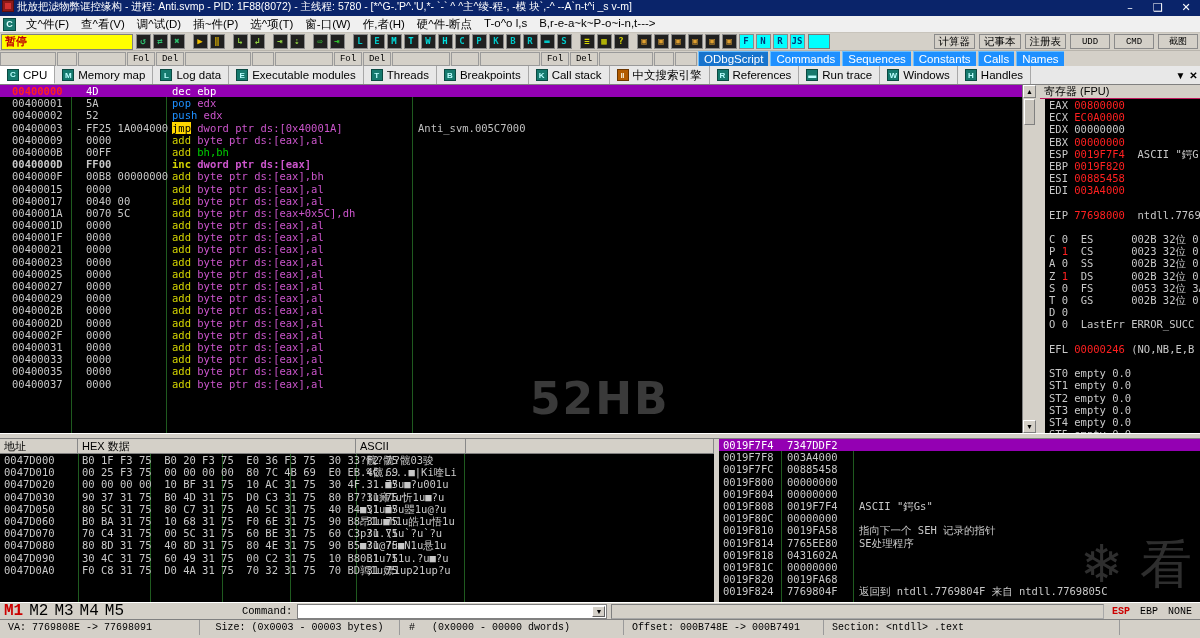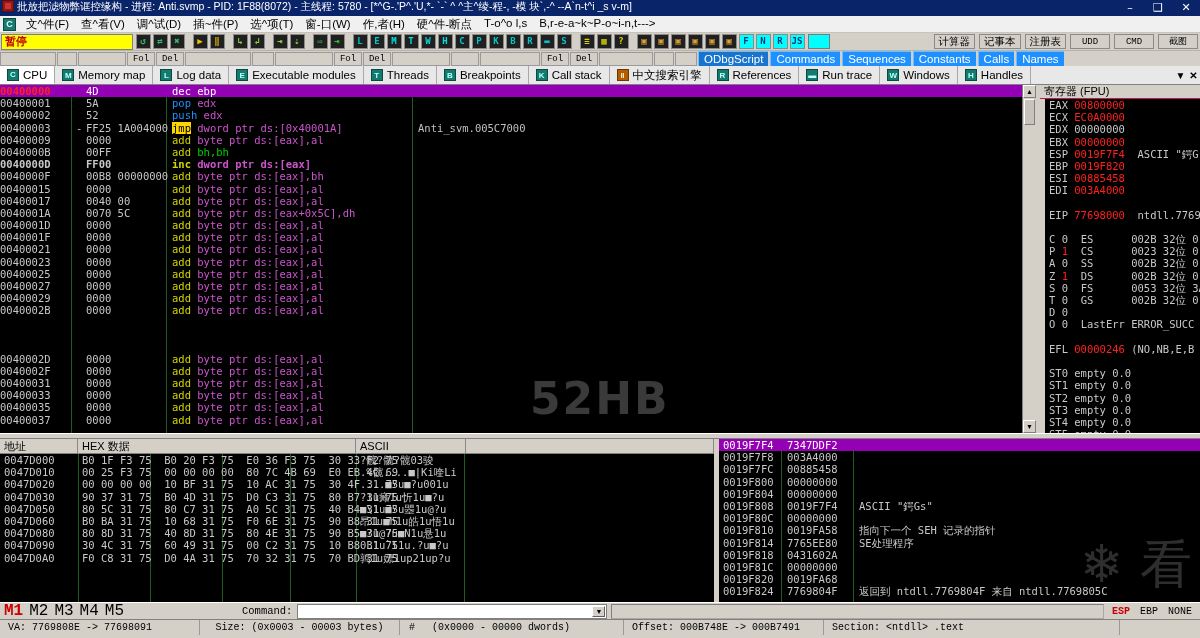--- a/index.html
+++ b/index.html
@@ -122,21 +122,21 @@
   .main { position: relative; height: 348px; background: #000; display: flex; }
   .disasm { position: relative; width: 1036px; background: #000; overflow: hidden; }
   .dsplit { width: 4px; background: #d4d0c8; flex: 0 0 auto; }
   .regs { width: 160px; background: #000; position: relative; overflow: hidden; }
 
   .dcols { position:absolute; top:0; bottom:0; left:0; right:0; pointer-events:none; }
   .vline { position:absolute; top:0; bottom:0; width:1px; background:#1f5a1f; }
 
   .row { height: 12.2px; line-height: 12.2px; white-space: pre;
          font-family: "DejaVu Sans Mono", monospace; font-size: 10.5px; }
-  .row .addr { position:absolute; left:0; color:#c8c8c8; }
+  .row .addr { position:absolute; left:12px; color:#c8c8c8; }
   .row .hex  { position:absolute; left:86px; color:#c8c8c8; }
   .row .dash { position:absolute; left:76px; color:#c8c8c8; }
   .row .mn   { position:absolute; left:172px; }
   .row .cmt  { position:absolute; left:418px; color:#c0c0c0; }
 
   .hlrow { background: #9400b3; }
   .hlrow .addr { color: #ff2020; font-weight: bold; }
   .hlrow .hex  { color: #ffffff; }
   .hlrow .mn   { color: #ffffff; }
 
@@ -428,21 +428,21 @@
           <div class="row" style="position: relative; height: 12.2px;"><span class="addr">00400017</span><span class="hex">0040 00</span><span class="mn"><span class="op-add">add</span><span class="arg-mag"> byte ptr ds:[eax],al</span></span></div>
           <div class="row" style="position: relative; height: 12.2px;"><span class="addr">0040001A</span><span class="hex">0070 5C</span><span class="mn"><span class="op-add">add</span><span class="arg-mag"> byte ptr ds:[eax+0x5C],dh</span></span></div>
           <div class="row" style="position: relative; height: 12.2px;"><span class="addr">0040001D</span><span class="hex">0000</span><span class="mn"><span class="op-add">add</span><span class="arg-mag"> byte ptr ds:[eax],al</span></span></div>
           <div class="row" style="position: relative; height: 12.2px;"><span class="addr">0040001F</span><span class="hex">0000</span><span class="mn"><span class="op-add">add</span><span class="arg-mag"> byte ptr ds:[eax],al</span></span></div>
           <div class="row" style="position: relative; height: 12.2px;"><span class="addr">00400021</span><span class="hex">0000</span><span class="mn"><span class="op-add">add</span><span class="arg-mag"> byte ptr ds:[eax],al</span></span></div>
           <div class="row" style="position: relative; height: 12.2px;"><span class="addr">00400023</span><span class="hex">0000</span><span class="mn"><span class="op-add">add</span><span class="arg-mag"> byte ptr ds:[eax],al</span></span></div>
           <div class="row" style="position: relative; height: 12.2px;"><span class="addr">00400025</span><span class="hex">0000</span><span class="mn"><span class="op-add">add</span><span class="arg-mag"> byte ptr ds:[eax],al</span></span></div>
           <div class="row" style="position: relative; height: 12.2px;"><span class="addr">00400027</span><span class="hex">0000</span><span class="mn"><span class="op-add">add</span><span class="arg-mag"> byte ptr ds:[eax],al</span></span></div>
           <div class="row" style="position: relative; height: 12.2px;"><span class="addr">00400029</span><span class="hex">0000</span><span class="mn"><span class="op-add">add</span><span class="arg-mag"> byte ptr ds:[eax],al</span></span></div>
           <div class="row" style="position: relative; height: 12.2px;"><span class="addr">0040002B</span><span class="hex">0000</span><span class="mn"><span class="op-add">add</span><span class="arg-mag"> byte ptr ds:[eax],al</span></span></div>
-          <div class="row" style="position: relative; height: 12.2px; margin-top: 36px;"><span class="addr">0040002D</span><span class="hex">0000</span><span class="mn"><span class="op-add">add</span><span class="arg-mag"> byte ptr ds:[eax],al</span></span></div>
+          <div class="row" style="position: relative; height: 12.2px;"><span class="addr">0040002D</span><span class="hex">0000</span><span class="mn"><span class="op-add">add</span><span class="arg-mag"> byte ptr ds:[eax],al</span></span></div>
           <div class="row" style="position: relative; height: 12.2px;"><span class="addr">0040002F</span><span class="hex">0000</span><span class="mn"><span class="op-add">add</span><span class="arg-mag"> byte ptr ds:[eax],al</span></span></div>
           <div class="row" style="position: relative; height: 12.2px;"><span class="addr">00400031</span><span class="hex">0000</span><span class="mn"><span class="op-add">add</span><span class="arg-mag"> byte ptr ds:[eax],al</span></span></div>
           <div class="row" style="position: relative; height: 12.2px;"><span class="addr">00400033</span><span class="hex">0000</span><span class="mn"><span class="op-add">add</span><span class="arg-mag"> byte ptr ds:[eax],al</span></span></div>
           <div class="row" style="position: relative; height: 12.2px;"><span class="addr">00400035</span><span class="hex">0000</span><span class="mn"><span class="op-add">add</span><span class="arg-mag"> byte ptr ds:[eax],al</span></span></div>
           <div class="row" style="position: relative; height: 12.2px;"><span class="addr">00400037</span><span class="hex">0000</span><span class="mn"><span class="op-add">add</span><span class="arg-mag"> byte ptr ds:[eax],al</span></span></div>
         </div>
       <div class="watermark">52HB</div>
       <div class="dscroll">
         <div class="ar" style="top:0">▲</div>
         <div class="thumb"></div>
@@ -507,20 +507,21 @@
       <div class="dumpcol" style="left:290px"></div>
       <div class="dumpcol" style="left:356px"></div>
       <div class="dumpcol" style="left:464px"></div>
       <div id="dump-rows" style="position:relative">
           <div class="drow" style="position: relative; height: 12.2px;"><span class="da">0047D000</span><span class="dh">B0 1F F3 75  B0 20 F3 75  E0 36 F3 75  30 33 F2 75</span><span class="dasc">?髋?髋?髋03骏</span></div>
           <div class="drow" style="position: relative; height: 12.2px;"><span class="da">0047D010</span><span class="dh">00 25 F3 75  00 00 00 00  80 7C 4B 69  E0 EB 4C 69</span><span class="dasc">.%髋....■|Ki喹Li</span></div>
           <div class="drow" style="position: relative; height: 12.2px;"><span class="da">0047D020</span><span class="dh">00 00 00 00  10 BF 31 75  10 AC 31 75  30 4F 31 75</span><span class="dasc">....■?u■?u001u</span></div>
           <div class="drow" style="position: relative; height: 12.2px;"><span class="da">0047D030</span><span class="dh">90 37 31 75  B0 4D 31 75  D0 C3 31 75  80 B7 31 75</span><span class="dasc">?1u瘫1u忻1u■?u</span></div>
           <div class="drow" style="position: relative; height: 12.2px;"><span class="da">0047D050</span><span class="dh">80 5C 31 75  80 C7 31 75  A0 5C 31 75  40 B4 31 75</span><span class="dasc">■\1u■?u瞾1u@?u</span></div>
           <div class="drow" style="position: relative; height: 12.2px;"><span class="da">0047D060</span><span class="dh">B0 BA 31 75  10 68 31 75  F0 6E 31 75  90 B8 31 75</span><span class="dasc">昂1u■h1u皓1u悟1u</span></div>
+          <div class="drow" style="position: relative; height: 12.2px;"><span class="da">0047D070</span><span class="dh">70 C4 31 75  00 5C 31 75  60 BE 31 75  60 C3 31 75</span><span class="dasc">p?u.\1u`?u`?u</span></div>
           <div class="drow" style="position: relative; height: 12.2px;"><span class="da">0047D080</span><span class="dh">80 8D 31 75  40 8D 31 75  80 4E 31 75  90 B5 31 75</span><span class="dasc">■?u@?u■N1u悬1u</span></div>
           <div class="drow" style="position: relative; height: 12.2px;"><span class="da">0047D090</span><span class="dh">30 4C 31 75  60 49 31 75  00 C2 31 75  10 B8 31 75</span><span class="dasc">0L1u`I1u.?u■?u</span></div>
           <div class="drow" style="position: relative; height: 12.2px;"><span class="da">0047D0A0</span><span class="dh">F0 C8 31 75  D0 4A 31 75  70 32 31 75  70 BD 31 75</span><span class="dasc">鹑1u嫖1up21up?u</span></div>
         </div>
     </div>
 
     <div class="bsplit"></div>
 
     <div class="stack">
       <div class="stackcol"></div>

